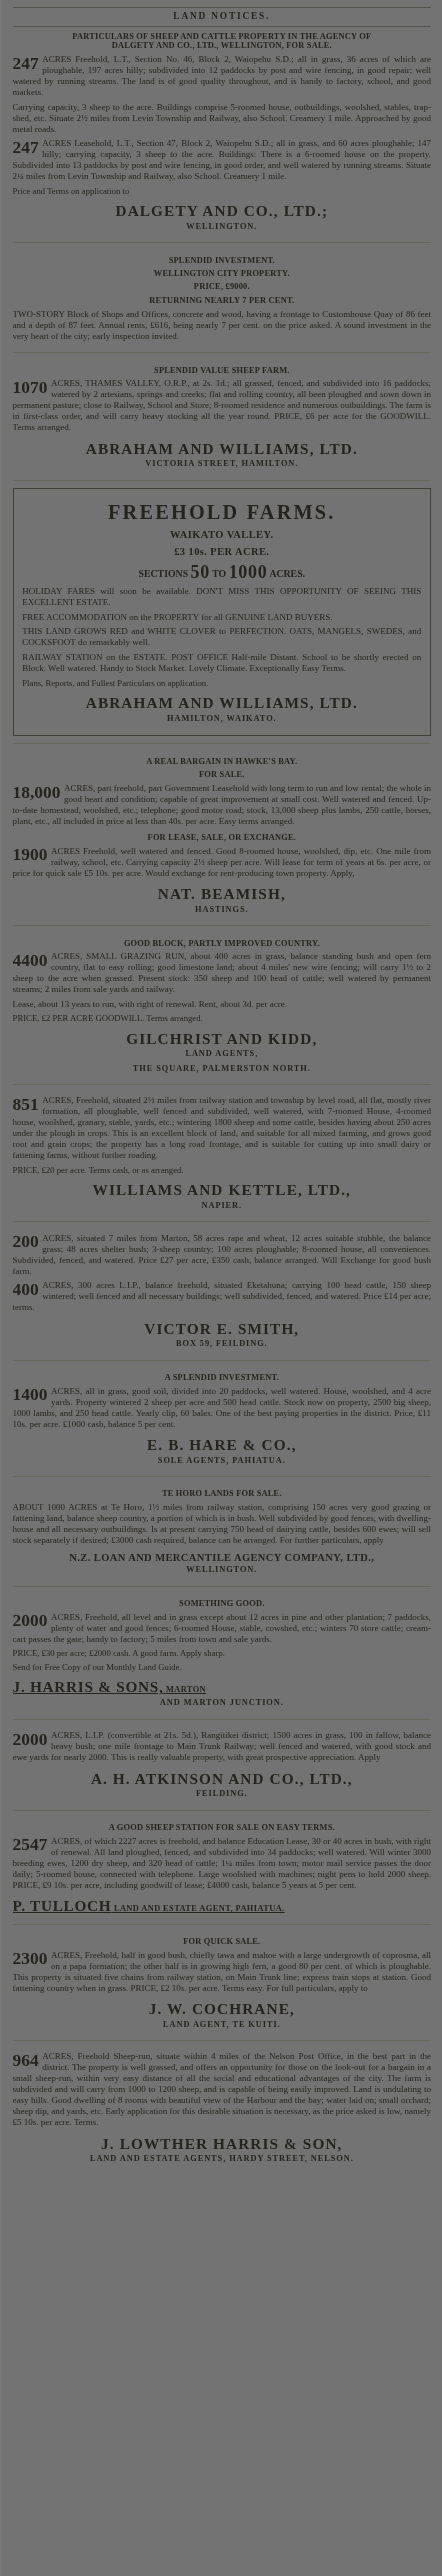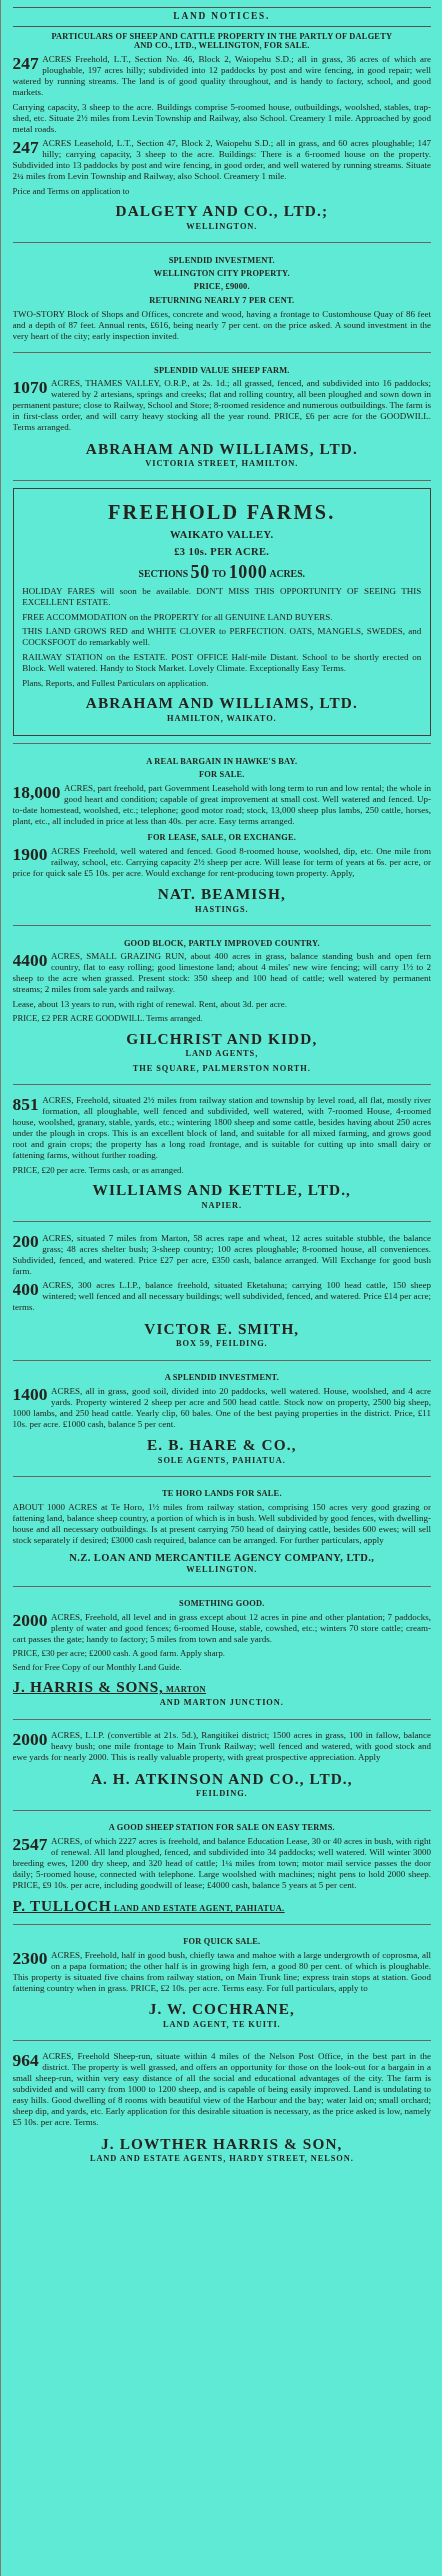--- a/index.html
+++ b/index.html
@@ -1,20 +1,20 @@
 <!DOCTYPE html>
 <html style="font-size:11.6px"><head>
 <meta charset="utf-8">
 <style>
   * { box-sizing: border-box; margin: 0; padding: 0; }
   html, body { background: #a8a6a0; }
   body { font-family: "Liberation Serif", "DejaVu Serif", serif; color: #26241f; }
   .sheet {
     width: 442px; min-height: 2576px; margin: 0 auto;
-    background: #5eead4; padding: 4.4px 11px 19px 11.6px;
+    background: #737373; padding: 4.4px 11px 19px 11.6px;
     border-left: 1.5px solid #7d7b74;
   }
   .masthead { text-align: center; padding: 2.2px 0 0; }
   .top-rule { border-top: 0.7px solid #55534e; margin: 0 0 3.6px; }
   .masthead h1 { font-size: 9.4px; letter-spacing: 1.8px; font-weight: bold; }
   .masthead .title-rule { border-top: 0.7px solid #55534e; margin: 4.4px 0 0; }
 
   .ad { overflow: hidden; }
   .ad.boxed { border: 1.5px solid #413f3a; padding: 5.8px 8.7px 7.3px; margin: 7.3px 0; }
   .ad-rule { border-top: 0.7px solid #68665f; margin: 6.5px 0; }
@@ -39,21 +39,21 @@
 <body>
 
 <div class="sheet">
   <header class="masthead">
     <div class="top-rule"></div>
     <h1>LAND NOTICES.</h1>
     <div class="title-rule"></div>
   </header>
   <main>
       <section class="ad">
-        <div class="b-head">PARTICULARS OF SHEEP AND CATTLE PROPERTY IN THE PARTLY OF DALGETY AND CO., LTD., WELLINGTON, FOR SALE.</div>
+        <div class="b-head">PARTICULARS OF SHEEP AND CATTLE PROPERTY IN THE AGENCY OF DALGETY AND CO., LTD., WELLINGTON, FOR SALE.</div>
         <p class="b-para"><span class="lead-num">247</span>ACRES Freehold, L.T., Section No. 46, Block 2, Waiopehu S.D.; all in grass, 36 acres of which are ploughable, 197 acres hilly; subdivided into 12 paddocks by post and wire fencing, in good repair; well watered by running streams. The land is of good quality throughout, and is handy to factory, school, and good markets.</p>
         <p class="b-para">Carrying capacity, 3 sheep to the acre. Buildings comprise 5-roomed house, outbuildings, woolshed, stables, trap-shed, etc. Situate 2½ miles from Levin Township and Railway, also School. Creamery 1 mile. Approached by good metal roads.</p>
         <p class="b-para"><span class="lead-num">247</span>ACRES Leasehold, L.T., Section 47, Block 2, Waiopehu S.D.; all in grass, and 60 acres ploughable; 147 hilly; carrying capacity, 3 sheep to the acre. Buildings: There is a 6-roomed house on the property. Subdivided into 13 paddocks by post and wire fencing, in good order, and well watered by running streams. Situate 2¼ miles from Levin Township and Railway, also School. Creamery 1 mile.</p>
         <div class="b-center">Price and Terms on application to</div>
         <div class="b-sig">DALGETY AND CO., LTD.;</div>
         <div class="b-sub">WELLINGTON.</div>
       </section>
       <div class="ad-rule"></div>
       <section class="ad">
         <div class="b-head">SPLENDID INVESTMENT.</div>

